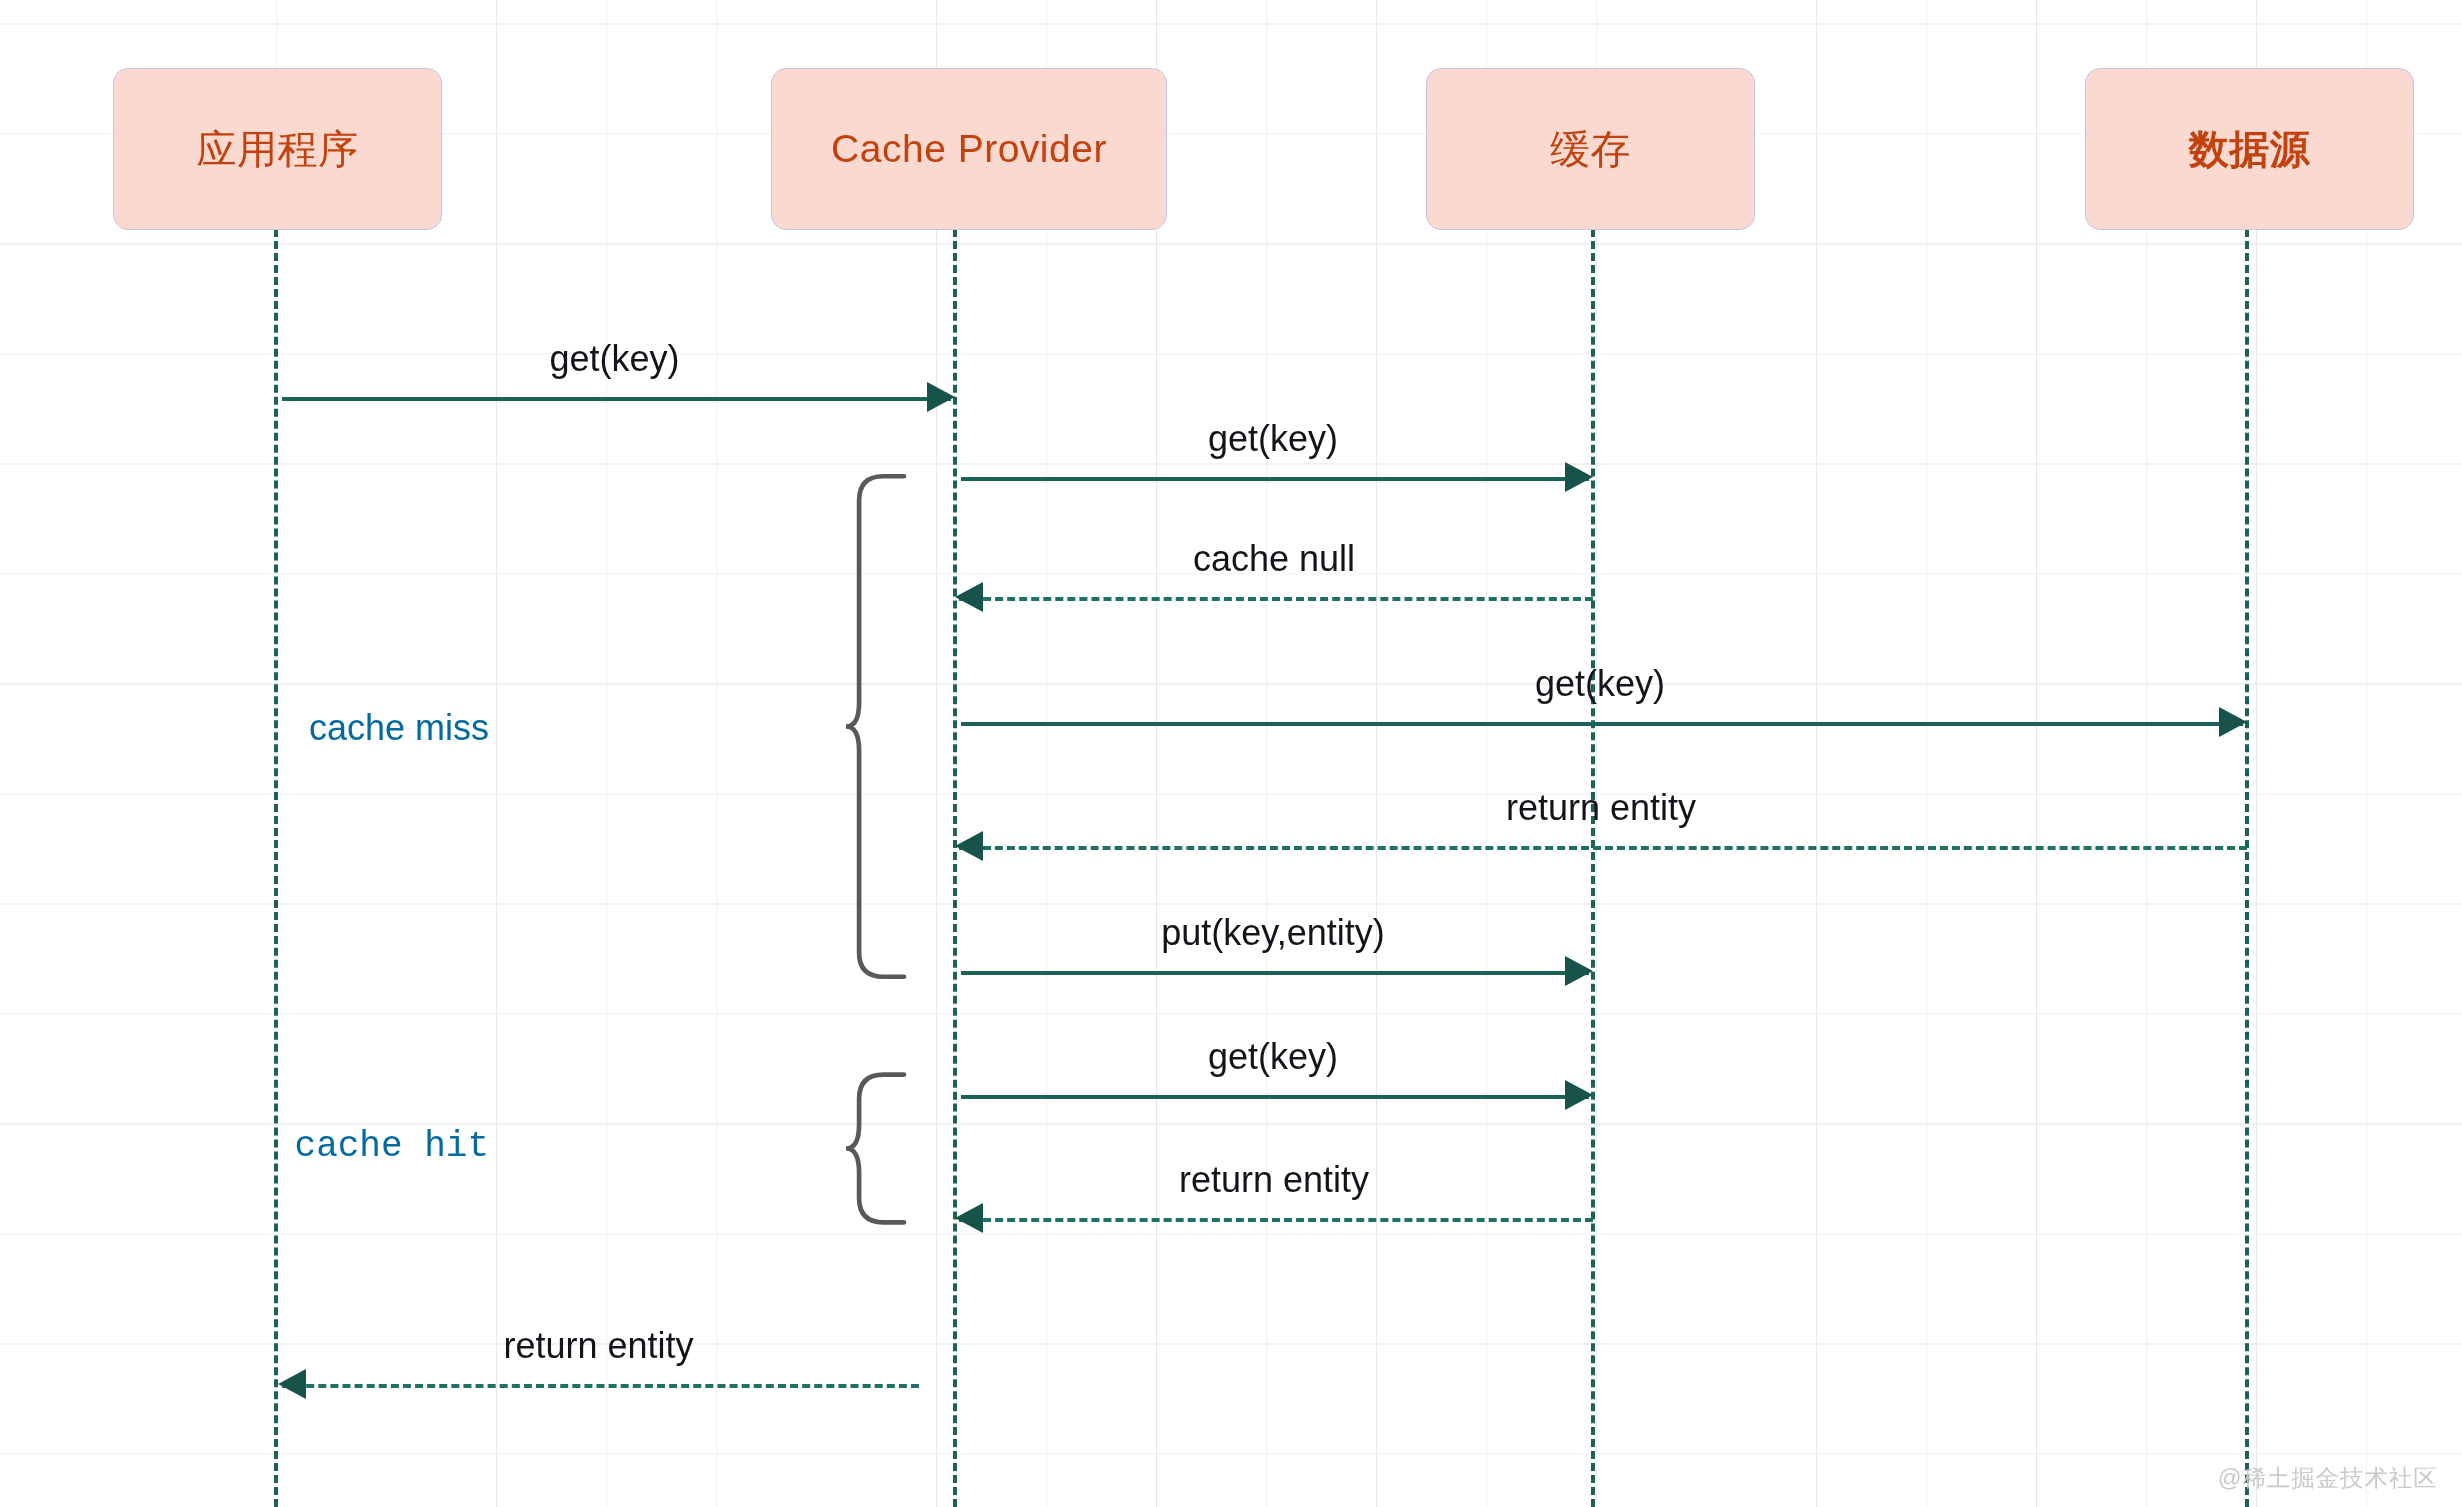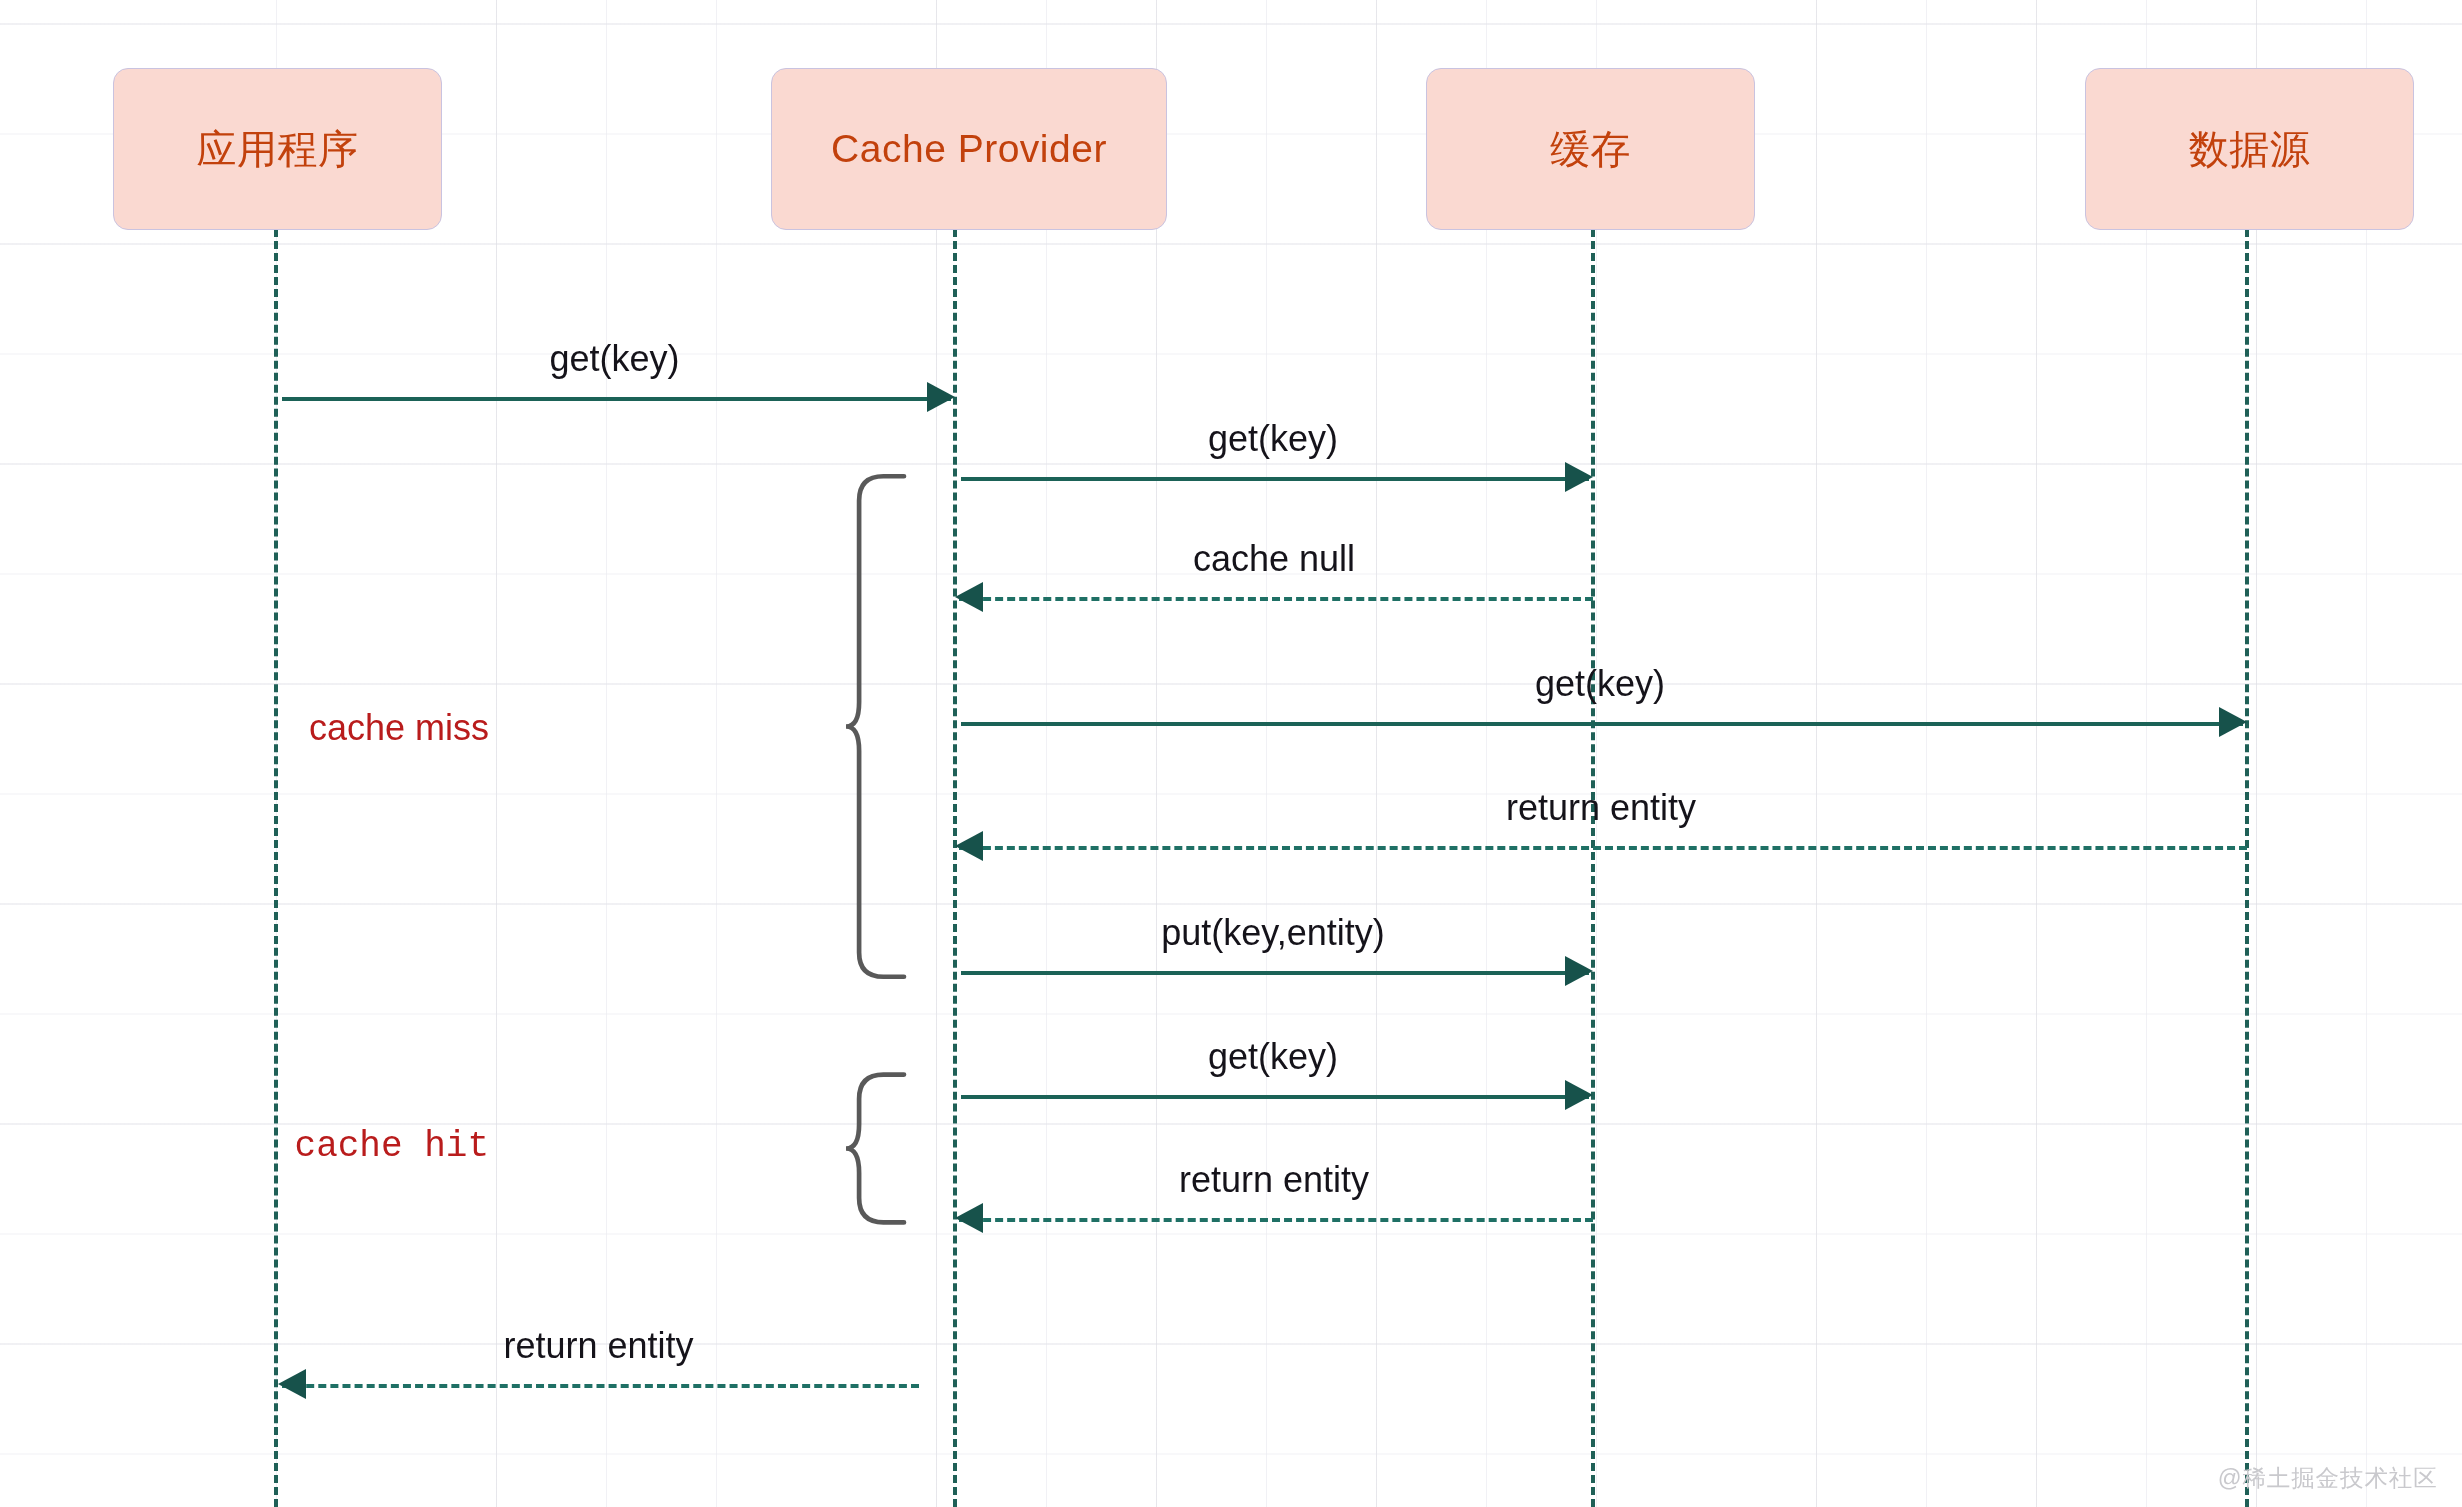--- a/index.html
+++ b/index.html
@@ -99,21 +99,21 @@
   }
   
   .brace {
     position: absolute;
     z-index: 3;
   }
   .brace svg { display: block; overflow: visible; }
   .brace-label {
     position: absolute;
     text-align: right;
-    color: #b91c1c;
+    color: #0369a1;
     font-size: 36px;
     white-space: nowrap;
     z-index: 3;
   }
   
   #watermark {
     position: absolute;
     right: 24.4px;
     bottom: 13px;
     color: #c9c9cd;
@@ -199,21 +199,21 @@
   <div id="participants-layer">
       <div class="participant-box cjk" style="left: 113px; top: 68px; width: 329px; height: 162px;">
         <span>应用程序</span>
       </div>
       <div class="participant-box" style="left: 771px; top: 68px; width: 396px; height: 162px;">
         <span>Cache Provider</span>
       </div>
       <div class="participant-box cjk" style="left: 1426px; top: 68px; width: 329px; height: 162px;">
         <span>缓存</span>
       </div>
-      <div class="participant-box cjk" style="left: 2085px; top: 68px; width: 329px; height: 162px;">
+      <div class="participant-box cjk" style="left: 2085px; top: 68px; width: 329px; height: 162px; font-weight: bold;">
         <span>数据源</span>
       </div>
     </div>
 
   <div id="watermark">@稀土掘金技术社区</div>
 
 </div>
 
 
 </body></html>

